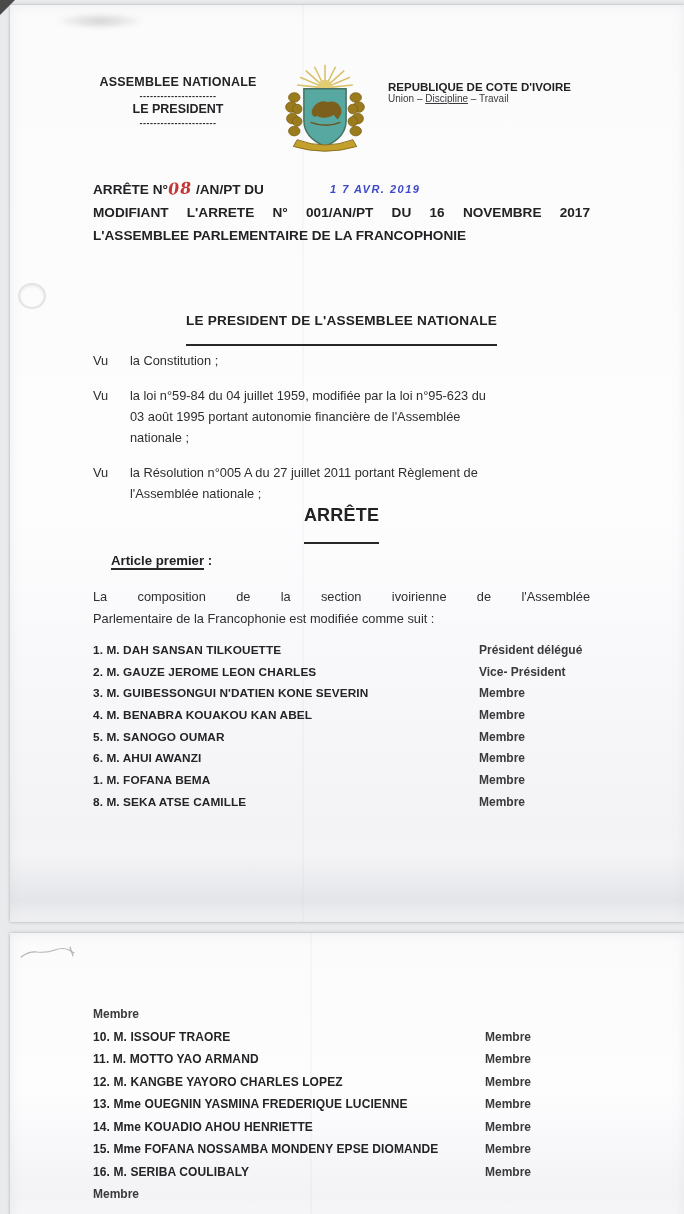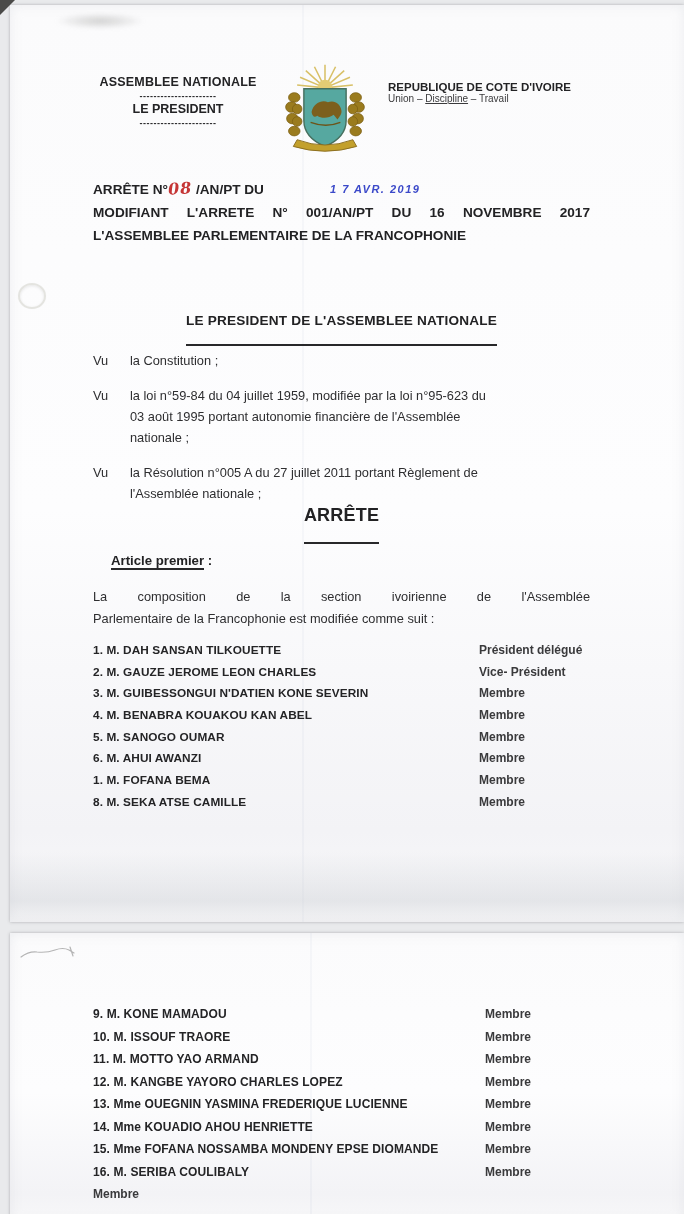--- a/index.html
+++ b/index.html
@@ -219,21 +219,20 @@
 <div class="page page2">
   <div class="seam" style="left:300px;"></div>
   <div class="scribble">
     <svg width="70" height="22" viewBox="0 0 70 22">
       <path d="M3 14 q8 -6 16 -5 q10 1 18 -2 q8 -3 14 0 l5 3 m-4 -6 l3 9" fill="none" stroke="#8f8f8f" stroke-width="1.2" stroke-linecap="round"></path>
     </svg>
   </div>
 
   <div class="members m2">
     <div class="mrow">
-        <span class="mname">9. M. KONE MAMADOU</span>
         <span class="mrole">Membre</span>
       </div>
     <div class="mrow">
         <span class="mname">10. M. ISSOUF TRAORE</span>
         <span class="mrole">Membre</span>
       </div>
     <div class="mrow">
         <span class="mname">11. M. MOTTO YAO ARMAND</span>
         <span class="mrole">Membre</span>
       </div>

